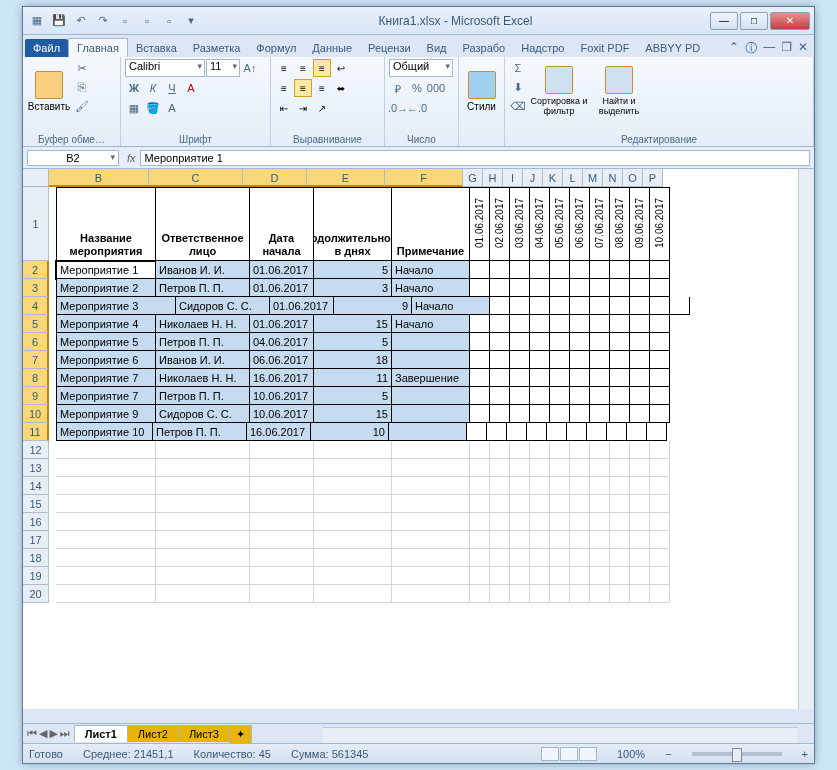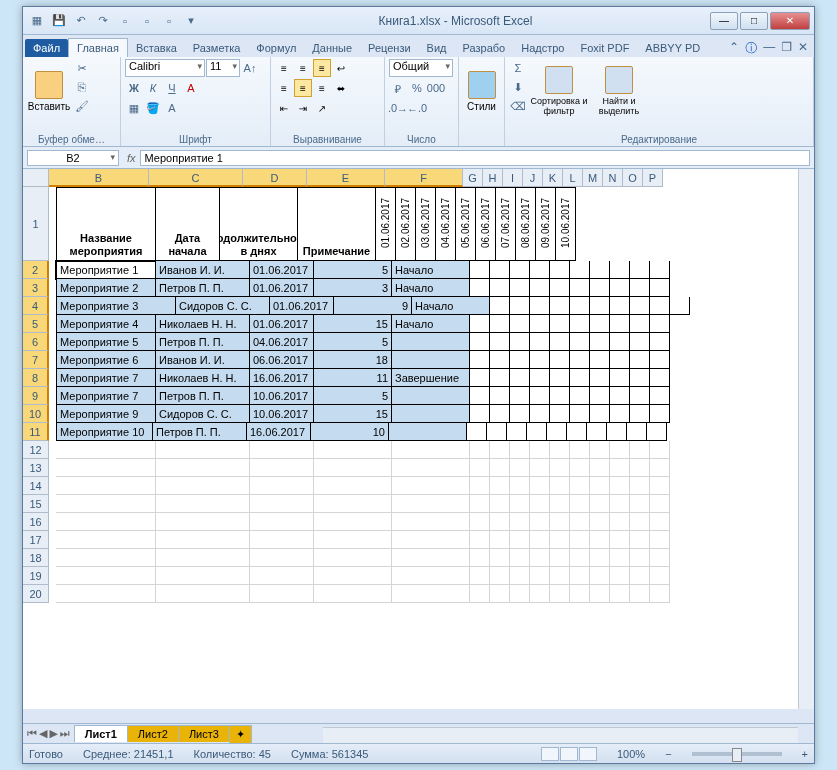--- a/index.html
+++ b/index.html
@@ -277,20 +277,21 @@
         <div class="rh">15</div>
         <div class="rh">16</div>
         <div class="rh">17</div>
         <div class="rh">18</div>
         <div class="rh">19</div>
         <div class="rh">20</div>
       </div>
     <div class="cells" id="cells">
         <div class="row hrow">
           <div class="cell b bl" style="width: 100px;">Название мероприятия</div>
+          <div class="cell b" style="width: 94px;">Ответственное лицо</div>
           <div class="cell b" style="width: 64px;">Дата начала</div>
           <div class="cell b" style="width: 78px;">Продолжительность в днях</div>
           <div class="cell b" style="width: 78px;">Примечание</div>
           <div class="cell b" style="width: 20px;">
             <span class="vtext">01.06.2017</span>
           </div>
           <div class="cell b" style="width: 20px;">
             <span class="vtext">02.06.2017</span>
           </div>
           <div class="cell b" style="width: 20px;">

